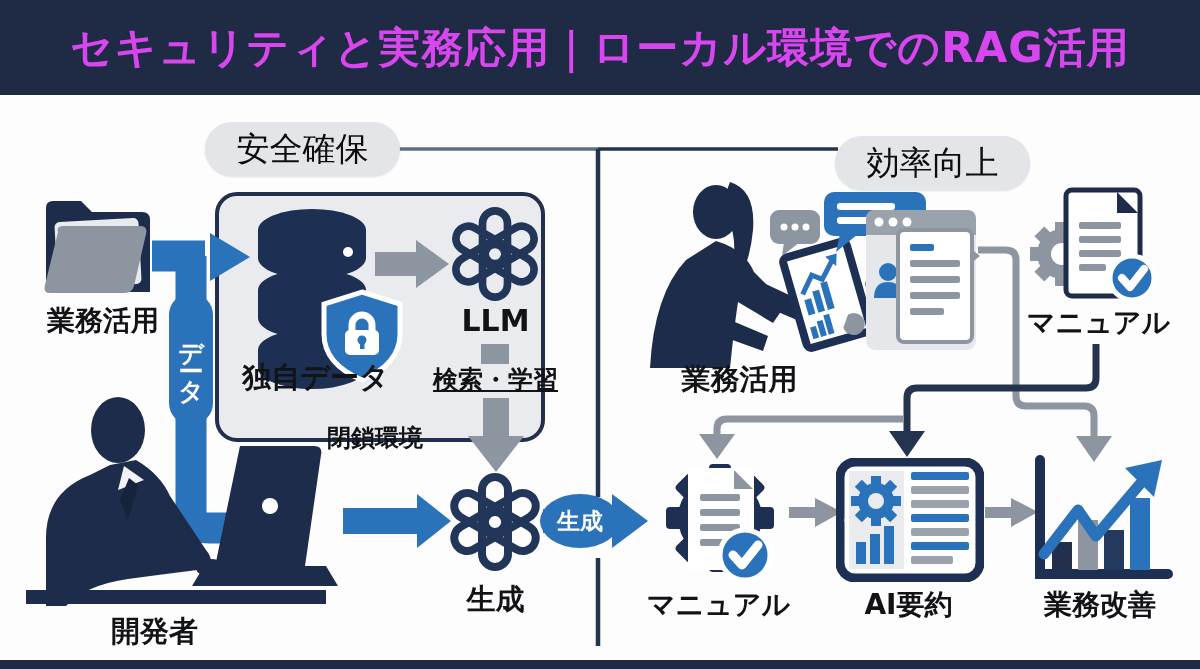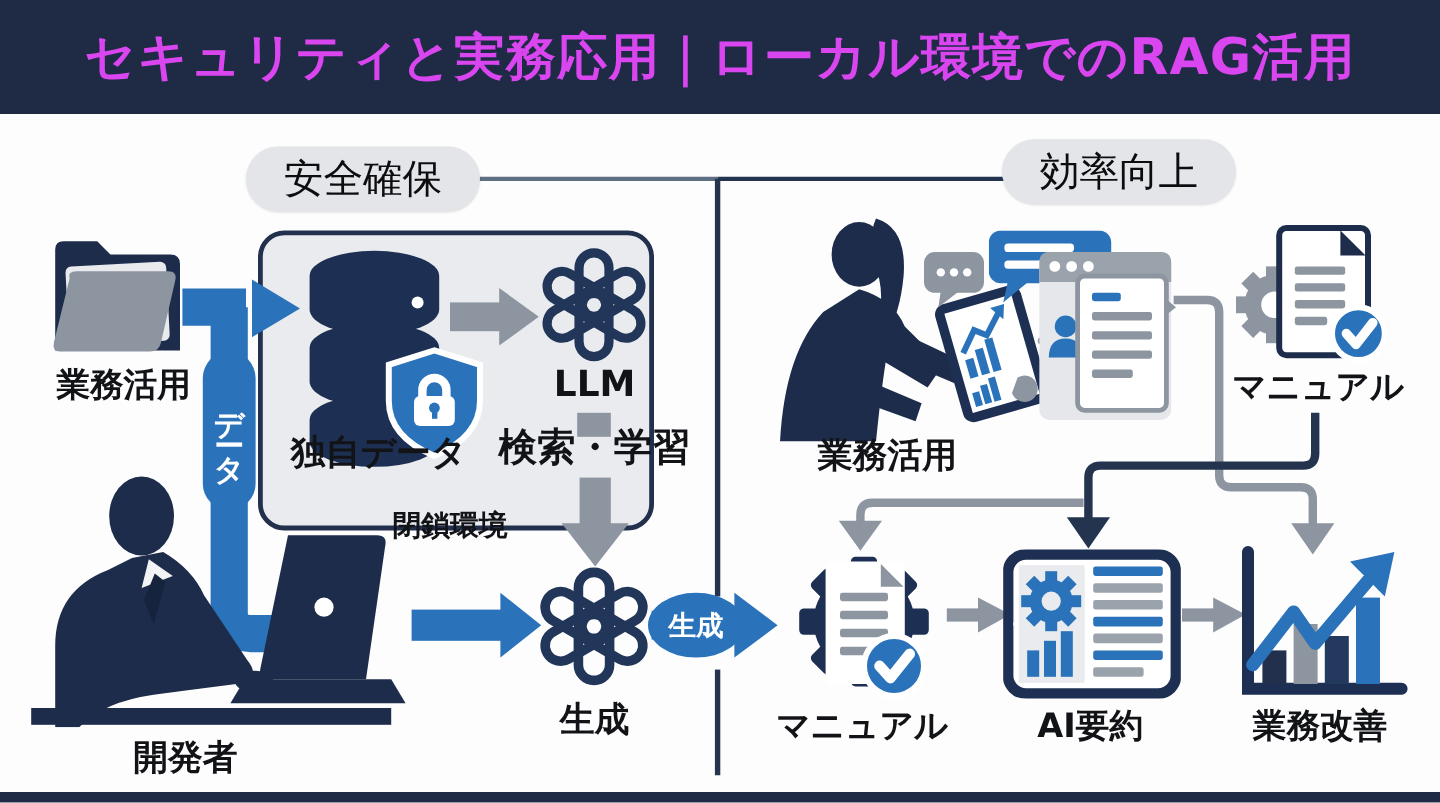--- a/index.html
+++ b/index.html
@@ -76,21 +76,21 @@
     <g fill="#8d95a0">
       <circle cx="846" cy="284" r="3.2"></circle>
         <circle cx="857" cy="284" r="3.2"></circle>
         <circle cx="868" cy="284" r="3.2"></circle>
     </g>
   </svg>
 
   <div class="abs pill" style="left:205px;top:122px;width:195px;">
     <span>安全確保</span>
   </div>
-  <div class="abs pill" style="left:835px;top:116px;width:195px;">
+  <div class="abs pill" style="left:835px;top:136px;width:195px;">
     <span>効率向上</span>
   </div>
 
   <svg class="abs" style="left:40px;top:196px" width="118" height="104" viewBox="0 0 118 104">
     <path d="M6 12 Q6 5 13 5 H41 L52 16 H102 Q110 16 110 24 V96 H6 Z" fill="#1d2c4a"></path>
     <rect x="16" y="24" width="84" height="66" rx="5" fill="#e8eaed" transform="rotate(-3 58 57)"></rect>
     <path d="M18 36 Q16 30 24 30 H100 Q108 30 106 38 L94 90 Q92 97 85 97 H10 Q3 97 5 89 Z" fill="#8d95a0"></path>
   </svg>
 
   <svg class="abs" style="left:248px;top:204px" width="128" height="192" viewBox="0 0 128 192">
@@ -274,21 +274,21 @@
     </div>
   <div class="abs label" style="left:228px;top:358px;width:175px;font-size:29px;">
     <span>独自データ</span>
     </div>
   <div class="abs label" style="left:258px;top:422px;width:165px;font-size:24px;justify-content:flex-end;">
     <span>閉鎖環境</span>
     </div>
   <div class="abs label" style="left:448px;top:303px;width:95px;font-size:30px;">
     <span>LLM</span>
     </div>
-  <div class="abs label" style="left:418px;top:351px;width:155px;font-size:32px;">
+  <div class="abs label" style="left:418px;top:363px;width:155px;font-size:25px;text-decoration:underline;">
     <span>検索・学習</span>
     </div>
   <div class="abs label" style="left:448px;top:580px;width:95px;font-size:29px;">
     <span>生成</span>
     </div>
   <div class="abs label" style="left:82px;top:612px;width:145px;font-size:29px;">
     <span>開発者</span>
     </div>
   <div class="abs ribbon-text">
     <span>生成</span>

